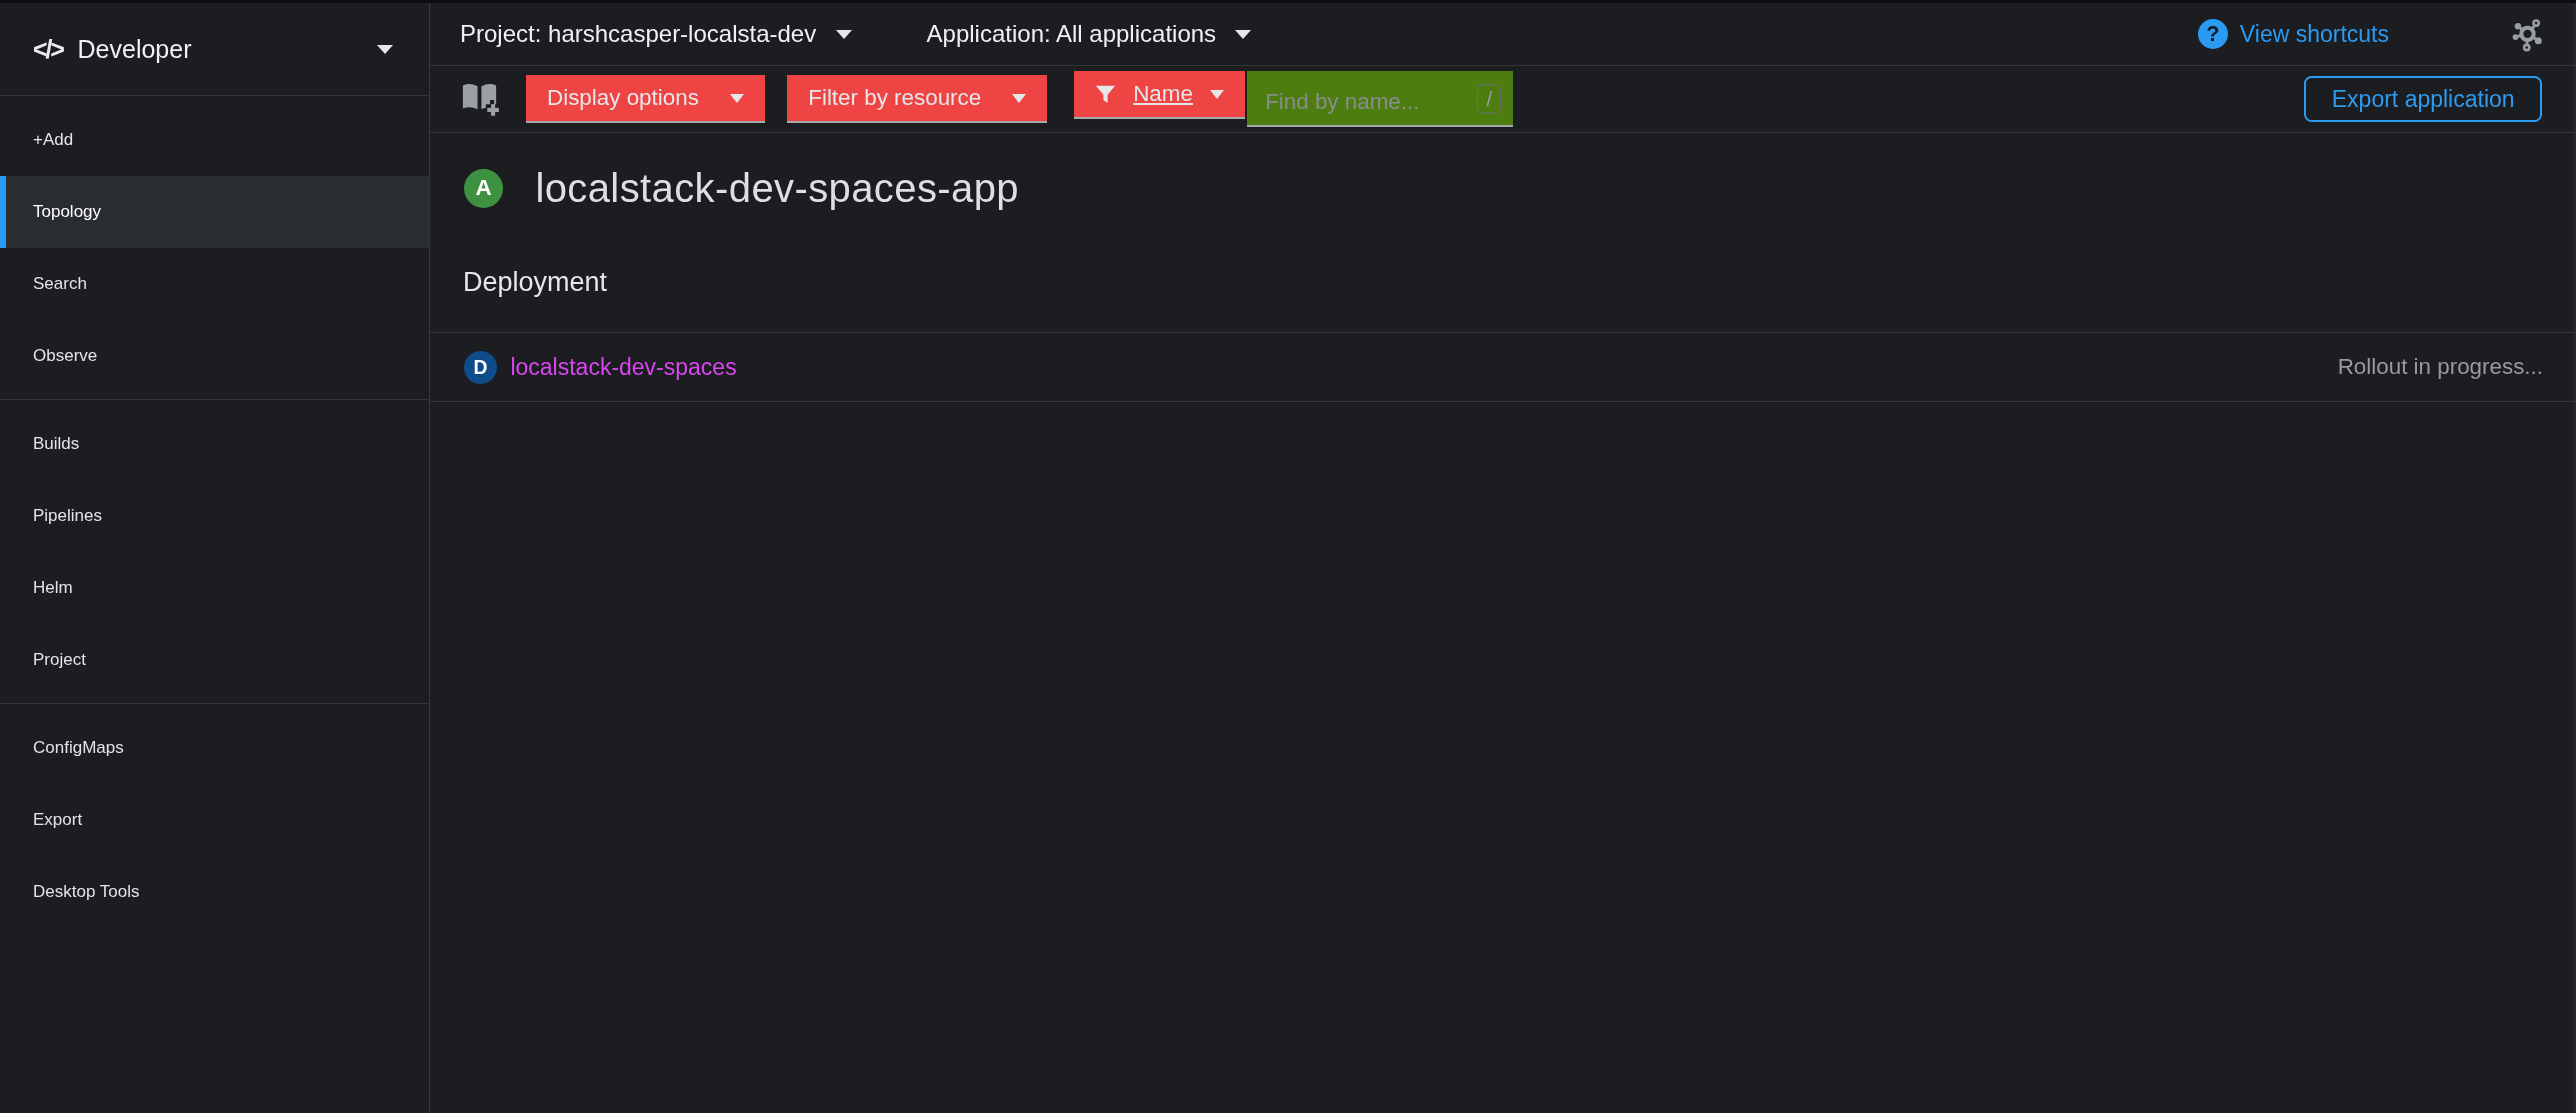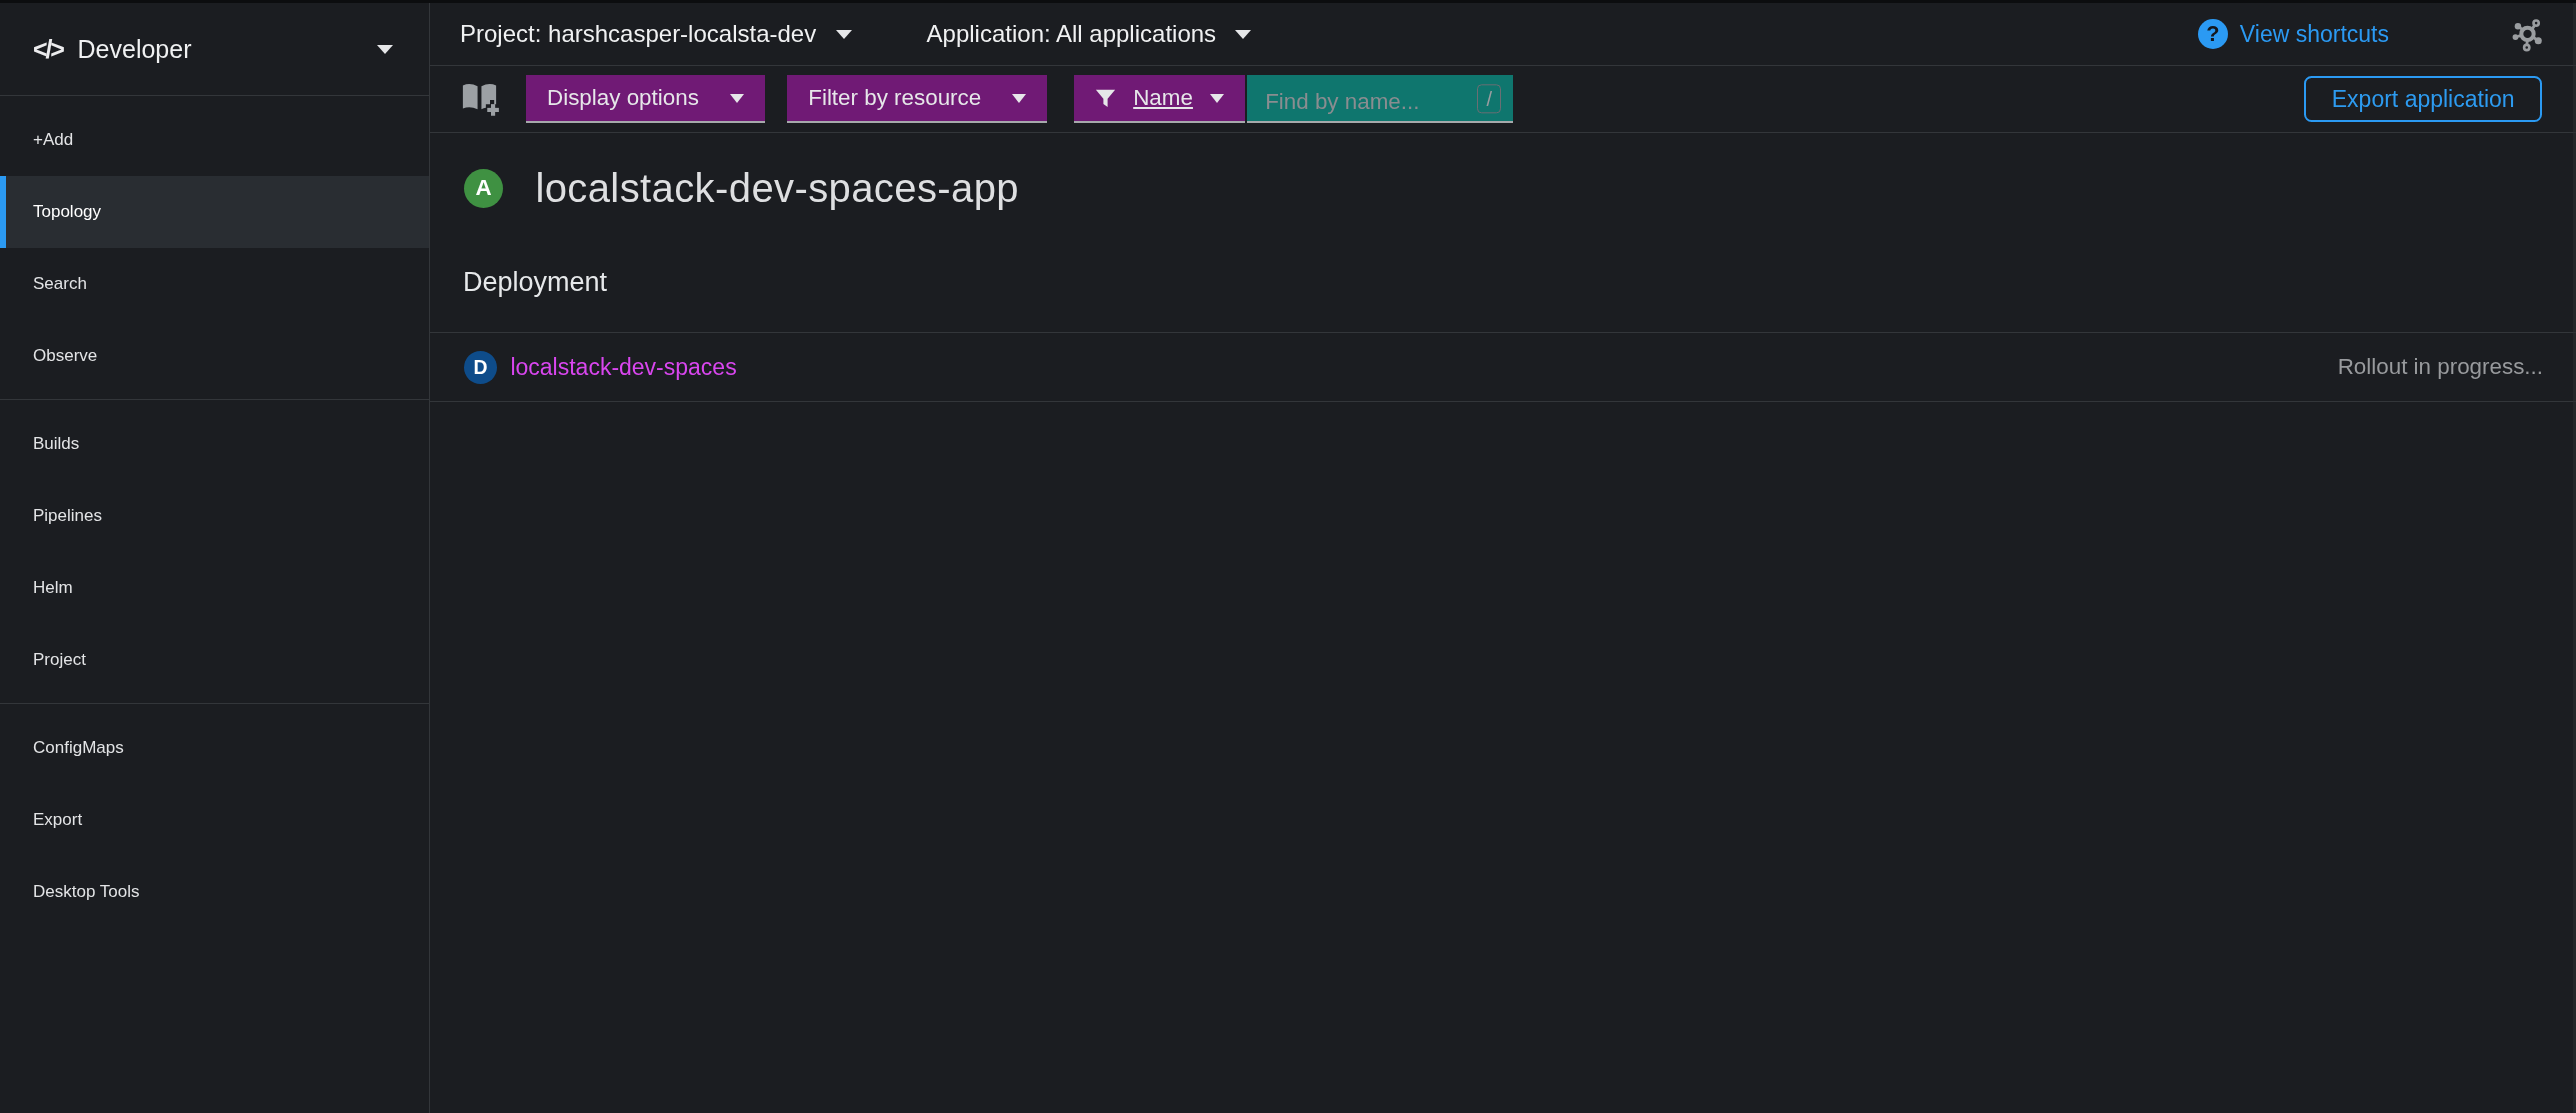--- a/index.html
+++ b/index.html
@@ -68,32 +68,32 @@
   }
   .molecule-btn{ background:none; border:none; cursor:pointer; display:flex; }
 
   
   .toolbar{
     height:67px; flex:0 0 auto; display:flex; align-items:center;
     padding:0 34px 0 30px; border-bottom:0.7px solid #33363a;
   }
   .quicksearch-btn{ background:none; border:none; cursor:pointer; display:flex; margin-right:27px; }
   .pf-select{
-    height:48px; background:#701a75; border:none; border-bottom:2.2px solid #a6a9ac;
+    height:48px; background:#ef4444; border:none; border-bottom:2.2px solid #a6a9ac;
     color:#e6e7e9; font-size:22.4px; display:flex; align-items:center; gap:31px;
     padding:0 21px; cursor:pointer; white-space:nowrap;
   }
   .pf-select .caret{ border-top-width:9px; border-left-width:7.5px; border-right-width:7.5px; }
   .gap30{ margin-right:22.4px; } .gap36{ margin-right:27px; }
   .filter-group{ display:flex; gap:2.2px; }
   .filter-group .pf-select{ gap:17px;text-decoration:underline; }
   .funnel{ display:flex; }
   .find-wrap{ position:relative; display:flex; }
   .find-input{
-    width:266px; height:48px; background:#0f766e; border:none;
+    width:266px; height:56px; background:#4d7c0f; border:none;
     border-bottom:2.2px solid #a6a9ac; color:#e6e7e9; font-size:22.4px;
     font-family:"Liberation Sans", sans-serif; padding:8px 60px 0 18px; outline:none;
   }
   .find-input::placeholder{ color:#8a8d90; }
   .slash-badge{
     position:absolute; right:12px; top:50%; transform:translateY(-50%);
     border:1.5px solid #6a6e73; border-radius:4.5px; color:#9a9da0;
     font-size:20px; line-height:1; padding:3.7px 8.2px;
   }
   .export-btn{

